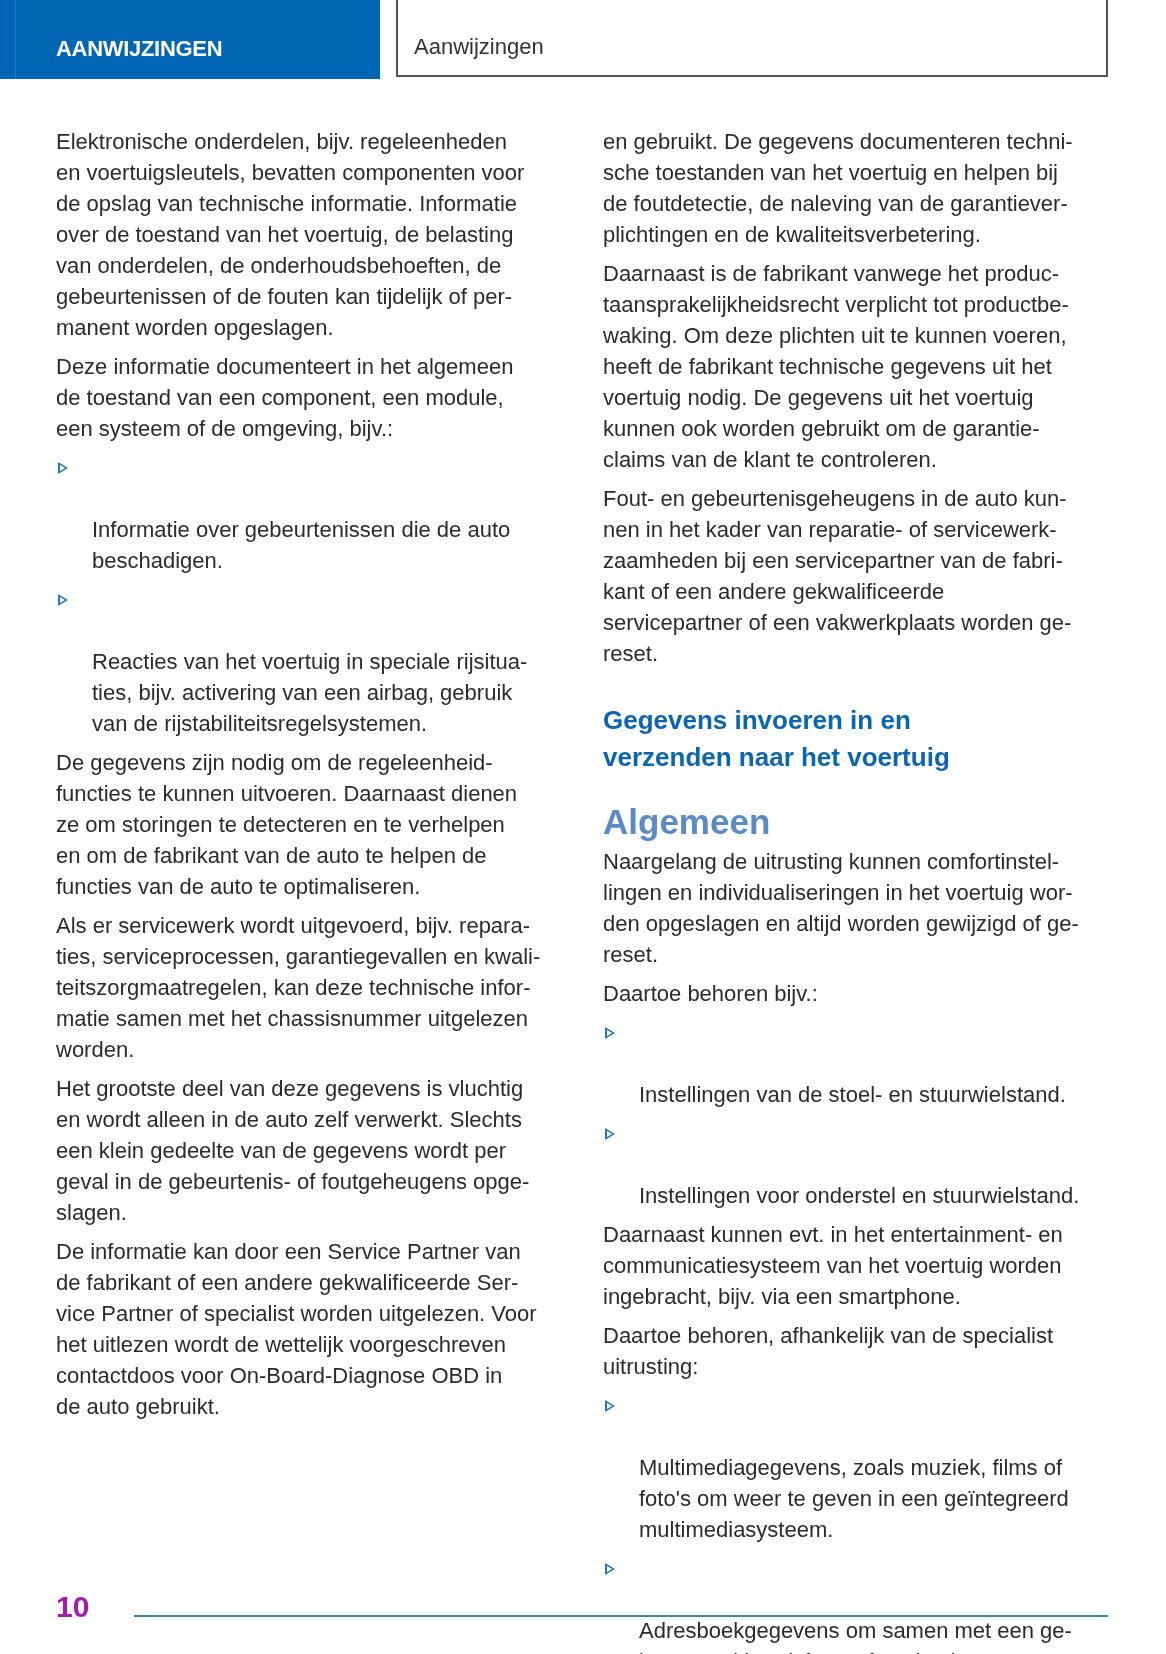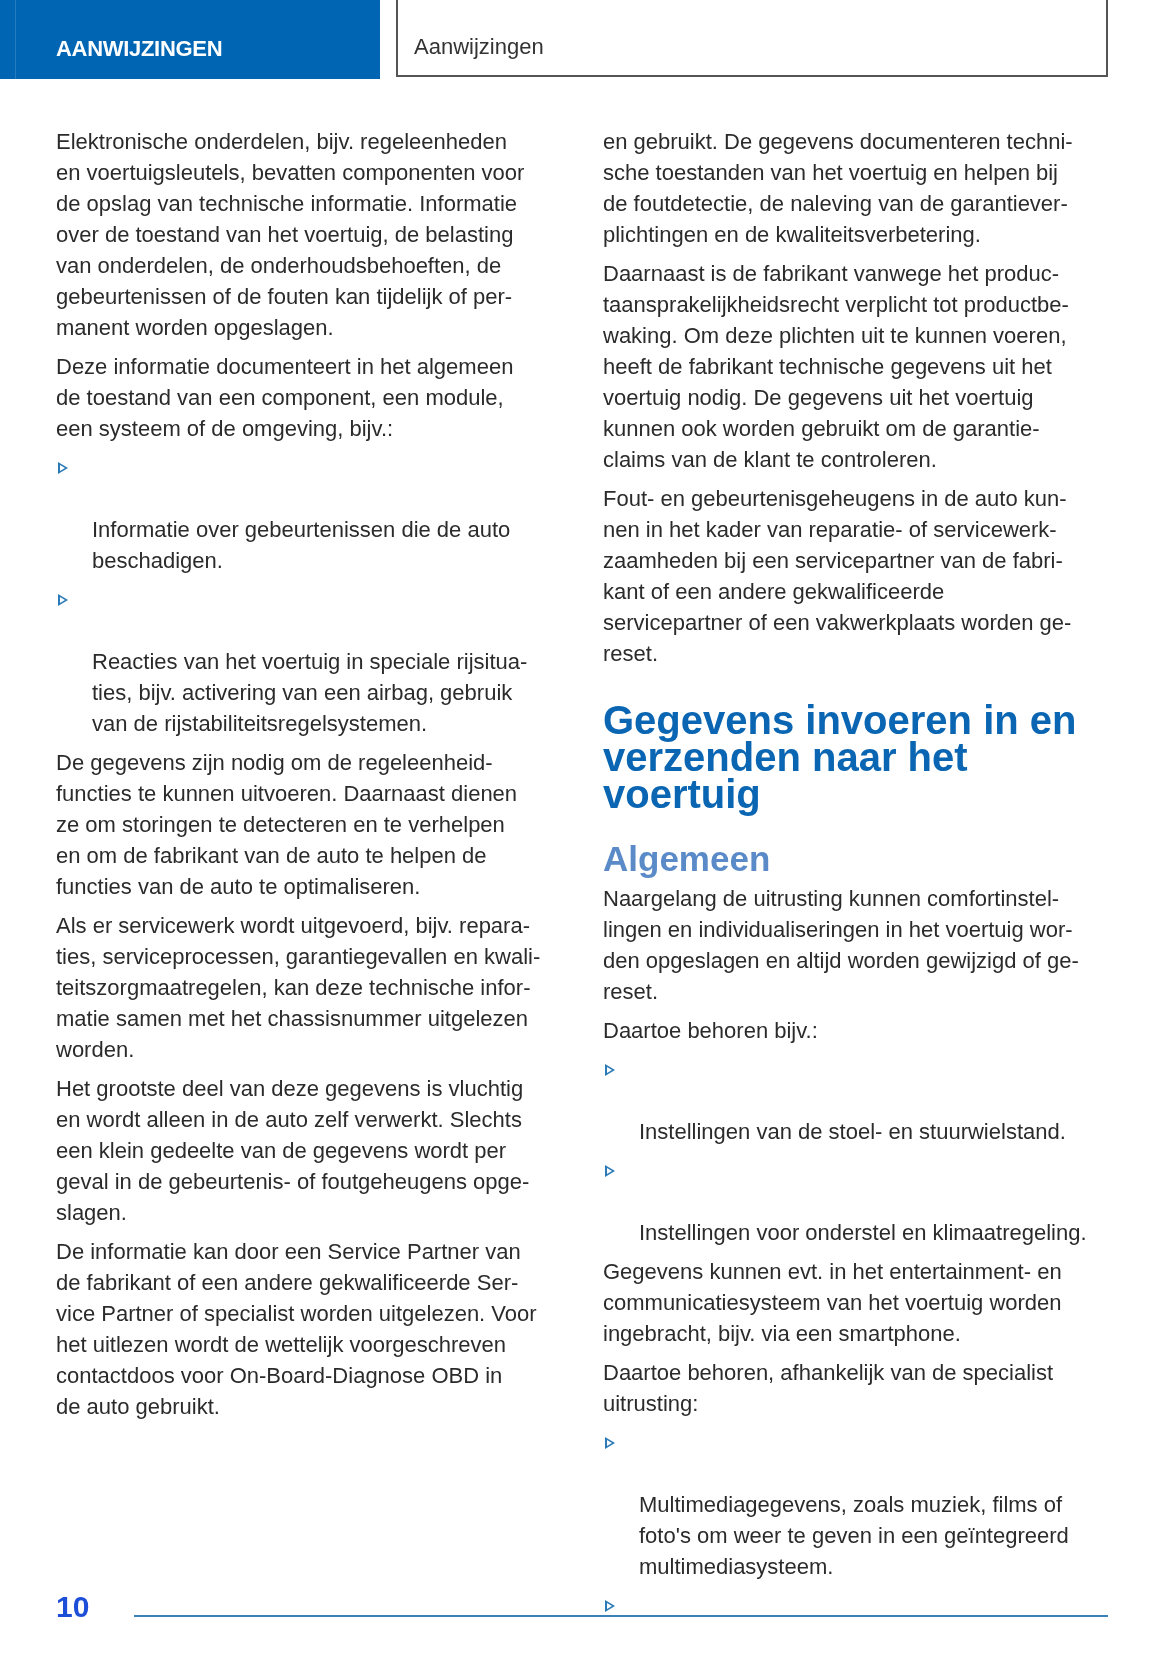--- a/index.html
+++ b/index.html
@@ -94,39 +94,39 @@
       top: -3px;
       width: 0;
       height: 0;
       border-top: 3px solid transparent;
       border-bottom: 3px solid transparent;
       border-left: 5px solid #ffffff;
     }
     .h2 {
       color: #0a66b2;
       font-weight: bold;
-      font-size: 40px;
+      font-size: 26px;
       line-height: 37px;
       margin: 33px 0 30px 0;
       white-space: pre-line;
     }
     .h3 {
       color: #5a8bc8;
       font-weight: bold;
       font-size: 35px;
       line-height: 32px;
       margin: 0 0 8px 0;
     }
     .page-number {
       position: absolute;
       left: 56px;
       top: 1590px;
       font-weight: bold;
       font-size: 30px;
-      color: #1d4ed8;
+      color: #a21caf;
     }
     .footer-rule {
       position: absolute;
       left: 134px;
       top: 1615px;
       width: 974px;
       height: 2px;
       background: #3b82b8;
     }
   </style>
@@ -212,23 +212,23 @@
 lingen en individualiseringen in het voertuig wor-
 den opgeslagen en altijd worden gewijzigd of ge-
 reset.</p>
   <p class="para">Daartoe behoren bijv.:</p>
   <div class="bullet-item">
     <span class="bullet-icon"></span>
     <span>Instellingen van de stoel- en stuurwielstand.</span>
   </div>
   <div class="bullet-item">
     <span class="bullet-icon"></span>
-    <span>Instellingen voor onderstel en klimaatregeling.</span>
-  </div>
-  <p class="para">Gegevens kunnen evt. in het entertainment- en
+    <span>Instellingen voor onderstel en stuurwielstand.</span>
+  </div>
+  <p class="para">Daarnaast kunnen evt. in het entertainment- en
 communicatiesysteem van het voertuig worden
 ingebracht, bijv. via een smartphone.</p>
   <p class="para">Daartoe behoren, afhankelijk van de specialist
 uitrusting:</p>
   <div class="bullet-item">
     <span class="bullet-icon"></span>
     <span>Multimediagegevens, zoals muziek, films of
 foto's om weer te geven in een geïntegreerd
 multimediasysteem.</span>
   </div>

